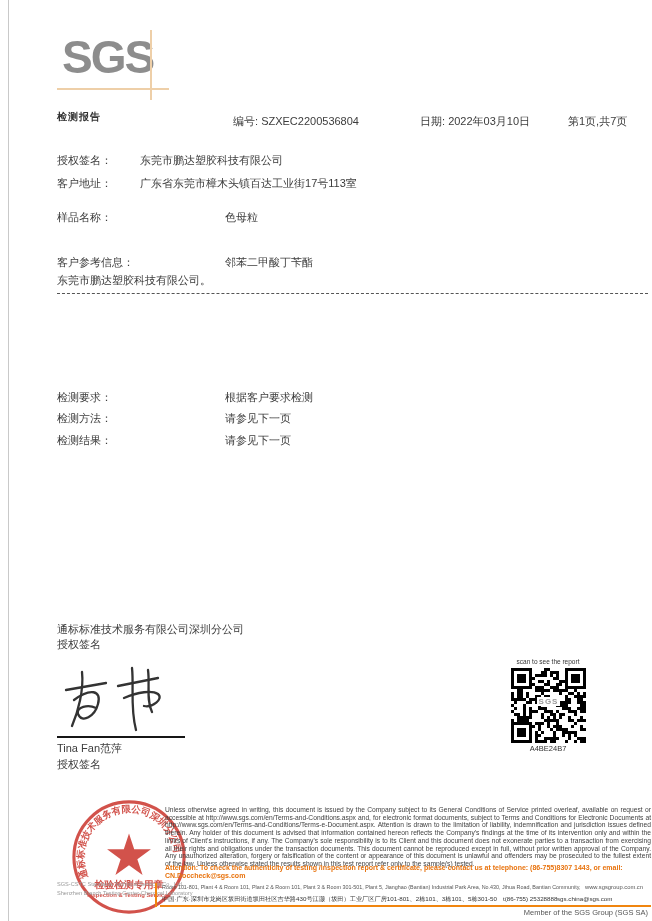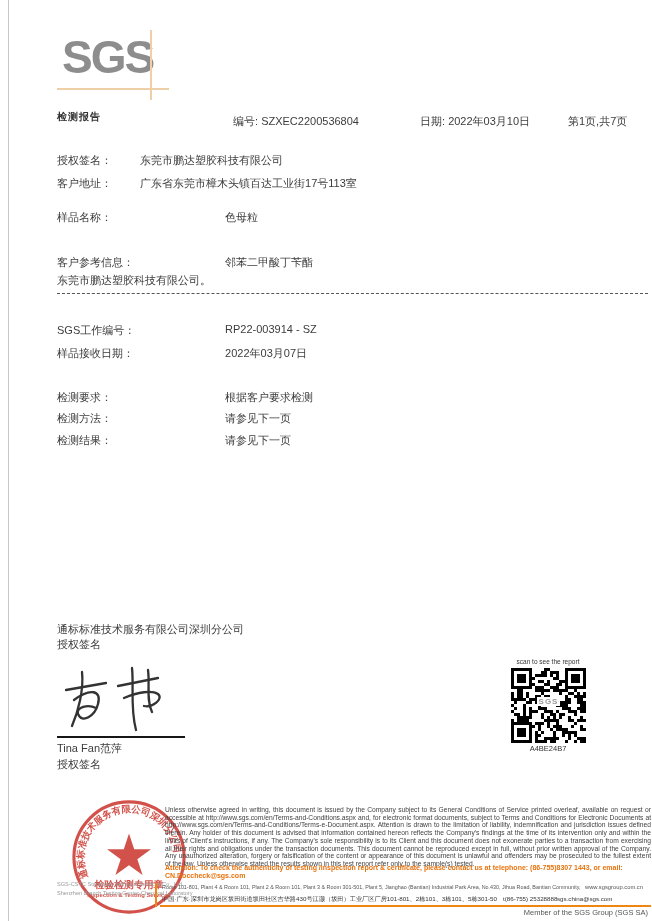--- a/index.html
+++ b/index.html
@@ -88,28 +88,20 @@
     <span class="val">色母粒</span>
   </div>
   <div class="row w165" style="top:255px;">
     <span class="lab">客户参考信息：</span>
     <span class="val">邻苯二甲酸丁苄酯</span>
   </div>
   <div class="row" style="top:273px;">东莞市鹏达塑胶科技有限公司。</div>
 
   <div class="dashed"></div>
 
-  <div class="row w165" style="top:323px;">
-    <span class="lab">SGS工作编号：</span>
-    <span class="val">RP22-003914 - SZ</span>
-  </div>
-  <div class="row w165" style="top:346px;">
-    <span class="lab">样品接收日期：</span>
-    <span class="val">2022年03月07日</span>
-  </div>
   <div class="row w165" style="top:411px;">
     <span class="lab">检测方法：</span>
     <span class="val">请参见下一页</span>
   </div>
   <div class="row w165" style="top:390px;">
     <span class="lab">检测要求：</span>
     <span class="val">根据客户要求检测</span>
   </div>
   <div class="row w165" style="top:433px;">
     <span class="lab">检测结果：</span>

